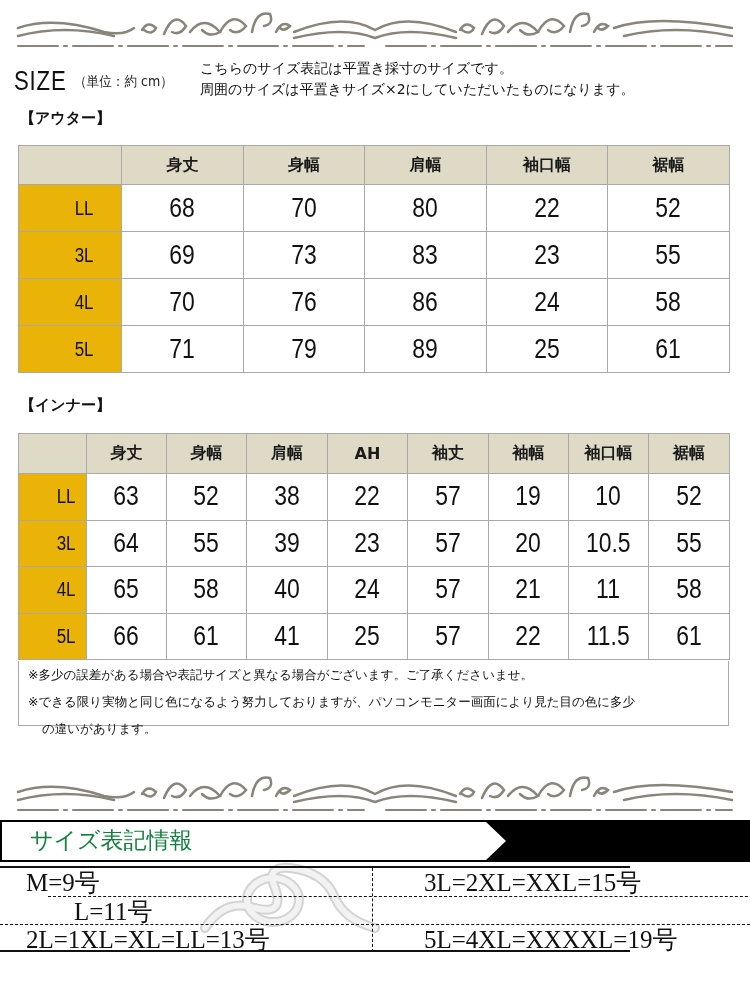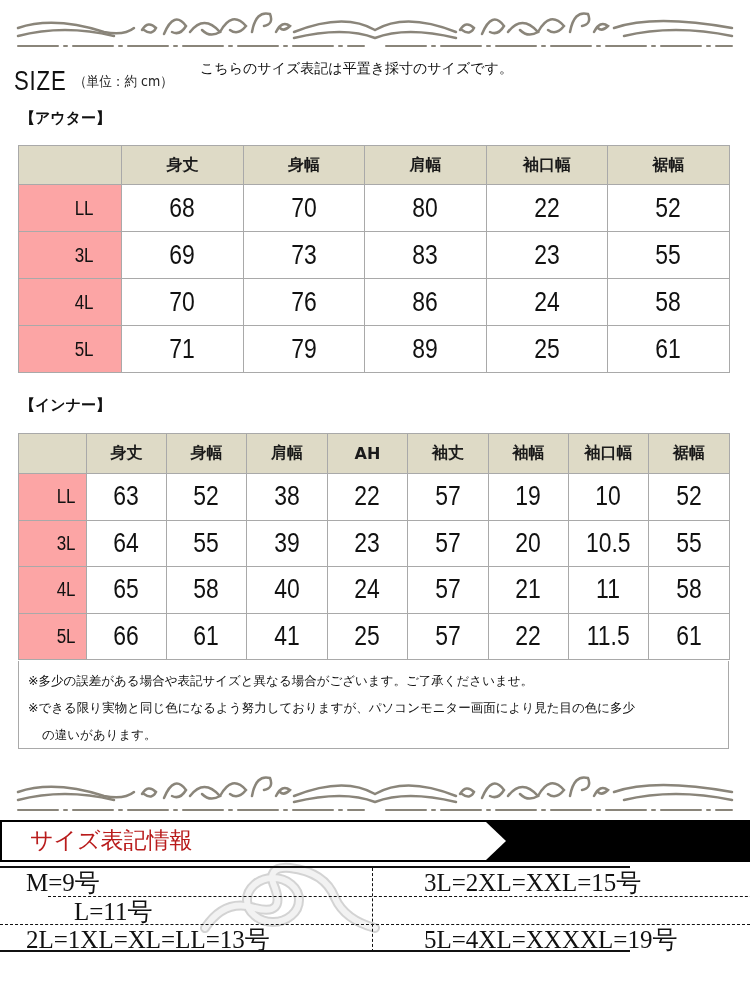--- a/index.html
+++ b/index.html
@@ -12,37 +12,37 @@
   .size-title { position: absolute; left: 14px; top: 66px; font-family: "Liberation Sans", sans-serif; font-size: 27px; letter-spacing: 1px; transform: scaleX(0.82); transform-origin: left center; color: #111; }
   .size-unit { position: absolute; left: 74px; top: 73px; font-size: 14px; color: #222; transform: scaleX(0.9); transform-origin: left center; }
   .size-notes { position: absolute; left: 200px; top: 58px; font-size: 14px; line-height: 21px; color: #111; }
 
   .section-label { position: absolute; left: 20px; font-size: 15px; font-weight: bold; color: #111; }
 
   table.size-table { position: absolute; border-collapse: collapse; table-layout: fixed; }
   table.size-table th, table.size-table td { border: 1px solid #a9a9a9; text-align: center; vertical-align: middle; }
   table.size-table th { background: #dedac6; font-size: 16px; font-weight: bold; color: #1a1a1a; }
   table.size-table td { background: #ffffff; font-family: "Liberation Sans", sans-serif; font-size: 27px; color: #111; }
-  table.size-table td.rowhead { background: #fca5a5; font-family: "Liberation Sans", sans-serif; font-size: 20px; padding-left: 28px; }
+  table.size-table td.rowhead { background: #eab308; font-family: "Liberation Sans", sans-serif; font-size: 20px; padding-left: 28px; }
   .num { display: inline-block; transform: scaleX(0.85); }
 
   #outer-table { left: 18px; top: 145px; width: 711px; }
   #outer-table tr.head { height: 39px; }
   #outer-table tr.body { height: 47px; }
 
   #inner-table { left: 18px; top: 433px; width: 711px; }
   #inner-table tr.head { height: 40px; }
   #inner-table tr.body { height: 46.5px; }
 
-  .notes-box { position: absolute; left: 18px; top: 661px; width: 711px; height: 88px; border: 1px solid #a9a9a9; border-top: none; padding: 6px 0 0 9px; font-size: 12.5px; line-height: 27px; color: #111; }
+  .notes-box { position: absolute; left: 18px; top: 661px; width: 711px; height: 65px; border: 1px solid #a9a9a9; border-top: none; padding: 0 0 0 9px; font-size: 12.5px; line-height: 27px; color: #111; }
   .notes-box .indent { padding-left: 14px; }
 
   .info-header { position: absolute; left: 0; top: 820px; width: 750px; height: 42px; }
   .info-header svg { position: absolute; left: 0; top: 0; width: 750px; height: 42px; }
-  .info-title { position: absolute; left: 30px; top: 825px; font-family: "DejaVu Serif", serif; font-size: 23px; color: #b91c1c; }
+  .info-title { position: absolute; left: 30px; top: 825px; font-family: "DejaVu Serif", serif; font-size: 23px; color: #15803d; }
 
   .info-grid { position: absolute; left: 0; top: 866px; width: 630px; height: 86px; border-top: 2px solid #111; border-bottom: 2px solid #111; }
   .info-row { position: absolute; left: 0; width: 750px; height: 28px; }
   .info-row.r0 { top: 0; }
   .info-row.r1 { top: 28px; border-top: 1.5px dashed #111; margin-left: 48px; }
   .info-row.r2 { top: 56px; border-top: 1.5px dashed #111; }
   .info-divider { position: absolute; left: 372px; top: 0; height: 84px; border-left: 1.5px dashed #111; }
   .info-cell { position: absolute; top: -2px; font-family: "Liberation Serif", serif; font-size: 25px; color: #111; white-space: nowrap; }
   .info-cell.left { left: 26px; }
   .info-cell.right { left: 424px; }
@@ -75,20 +75,21 @@
       <path d="M610 30 Q660 18 718 30"></path>
       <path d="M4 40 L350 40 M372 40 L718 40" stroke-dasharray="40 6 3 6" stroke-width="2"></path>
     </g>
   </svg>
 </div>
 
 <div class="size-title">SIZE</div>
 <div class="size-unit">（単位：約 cm）</div>
 <div class="size-notes">
   <div>こちらのサイズ表記は平置き採寸のサイズです。</div>
+  <div>周囲のサイズは平置きサイズ×2にしていただいたものになります。</div>
 </div>
 
 <div class="section-label" style="top:109px;text-align:right;">【アウター】</div>
 <table id="outer-table" class="size-table">
   <colgroup>
     <col style="width:103px">
       <col style="width:122px">
       <col style="width:121px">
       <col style="width:122px">
       <col style="width:121px">

